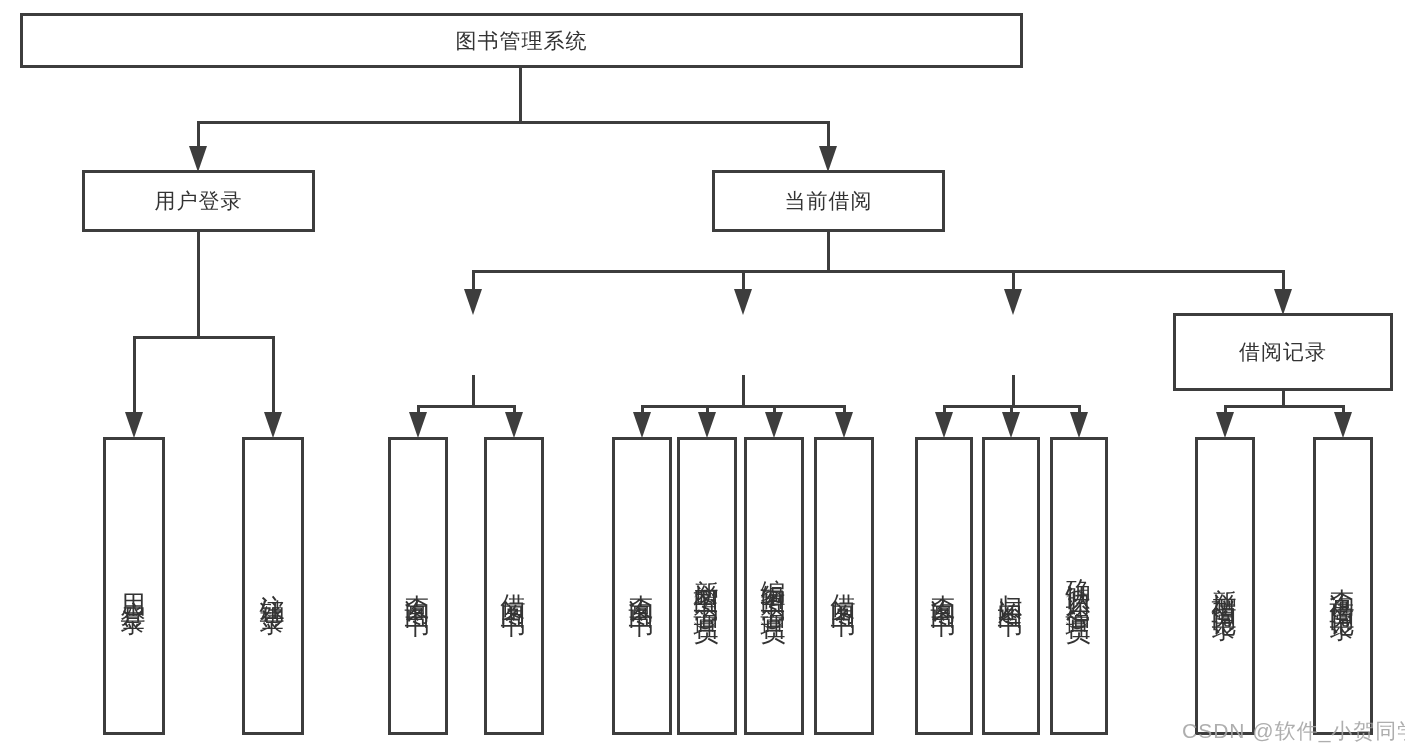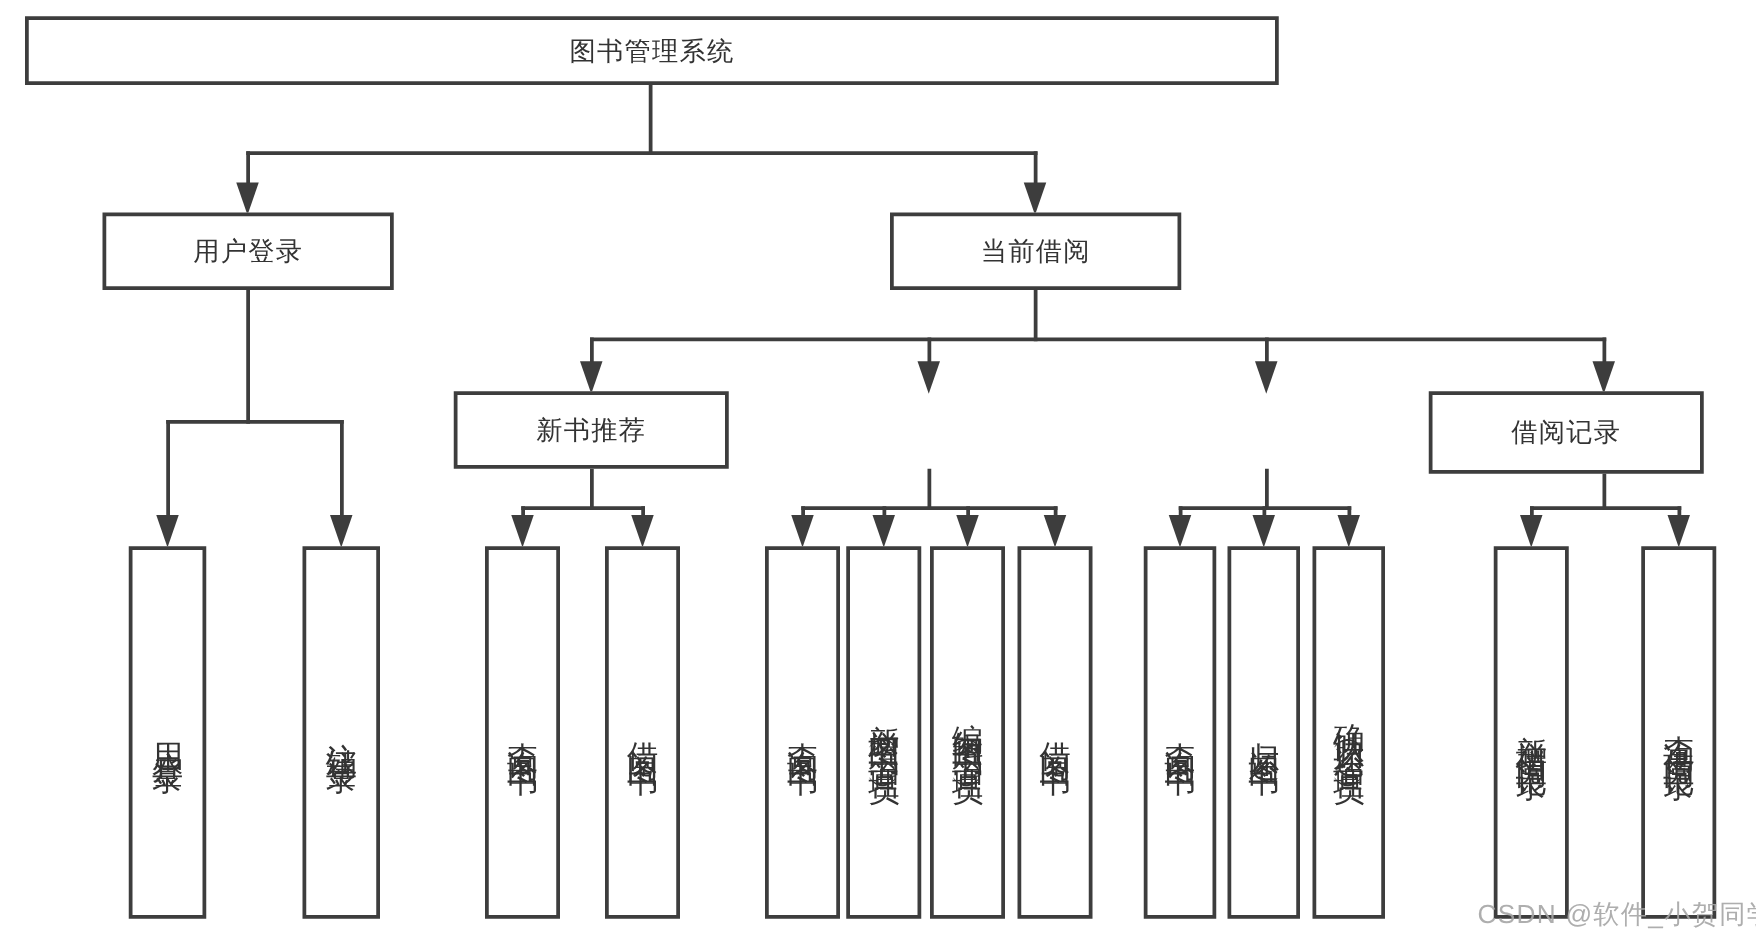--- a/index.html
+++ b/index.html
@@ -111,24 +111,21 @@
     <span>图书管理系统</span>
   </div>
 
   <div class="hbox" style="left:82px;top:170px;width:233px;height:62px;">
     <span>用户登录</span>
   </div>
   <div class="hbox" style="left:712px;top:170px;width:233px;height:62px;">
     <span>当前借阅</span>
   </div>
 
-  <div class="hbox" style="left:363px;top:313px;width:220px;height:62px;">
-    <span>新书推荐</span>
-  </div>
-  <div class="hbox" style="left:1143px;top:313px;width:220px;height:66px;">
+  <div class="hbox" style="left:1173px;top:313px;width:220px;height:78px;">
     <span>借阅记录</span>
   </div>
 
   <div class="vbox" style="left:103px;top:437px;width:62px;height:298px;">
     <span>用户登录</span>
   </div>
   <div class="vbox" style="left:242px;top:437px;width:62px;height:298px;">
     <span>注销登录</span>
   </div>
 

